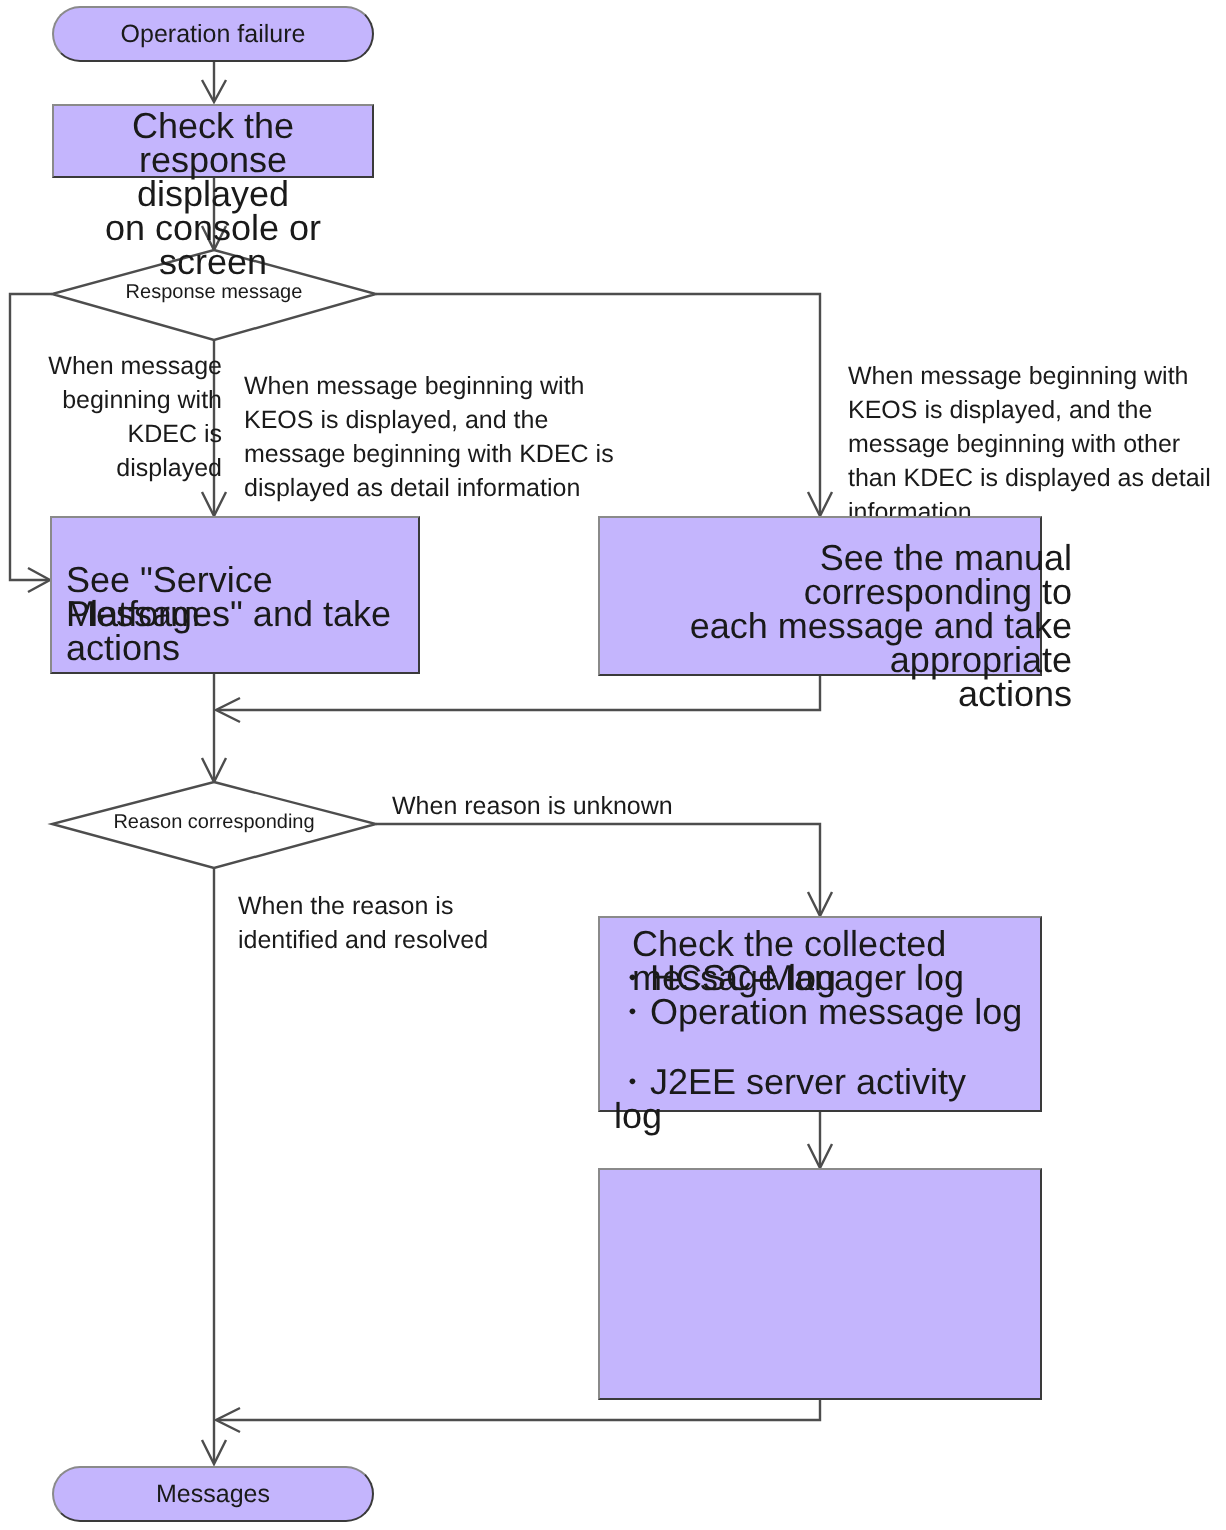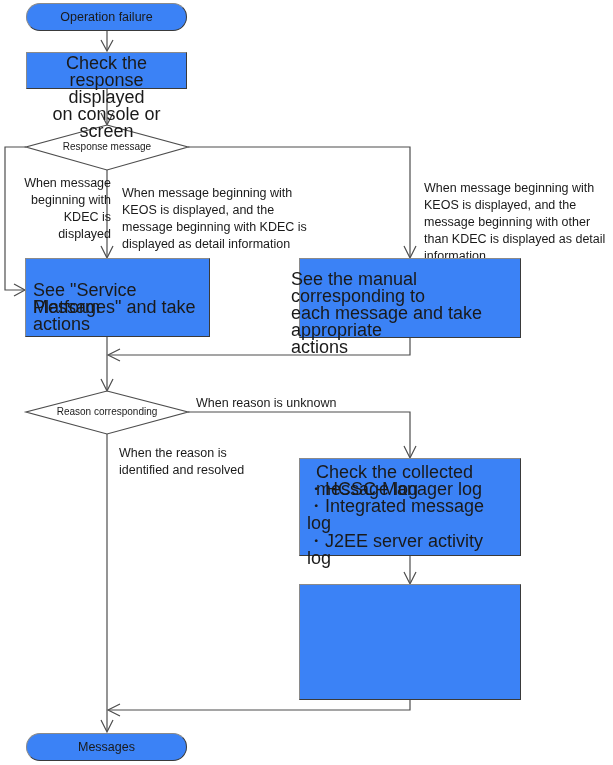--- a/index.html
+++ b/index.html
@@ -19,21 +19,21 @@
   #wires {
     position: absolute;
     left: 0;
     top: 0;
     width: 613px;
     height: 765px;
   }
   .node {
     position: absolute;
     box-sizing: border-box;
-    background: #3b82f6;
+    background: #c4b5fd;
   }
   
   .proc {
     border: 1px solid #4d4d4d;
     border-top-color: #8a8a8a;
     border-left-color: #8a8a8a;
     border-right-color: #3a3a3a;
     border-bottom-color: #3a3a3a;
   }
   
@@ -148,35 +148,35 @@
 KEOS is displayed, and the
 message beginning with other
 than KDEC is displayed as detail
 information</div>
 
   <div class="node proc" style="left:25px; top:258px; width:185px; height:79px;"></div>
   <div class="proc-text" style="left:33px; top:282px; width:172px;">See "Service Platform</div>
   <div class="proc-text" style="left:33px; top:299px; width:172px;">Messages" and take actions</div>
 
   <div class="node proc" style="left:299px; top:258px; width:222px; height:80px;"></div>
-  <div class="proc-text" style="left:291px; top:271px; width:212px;">See the manual corresponding to
+  <div class="proc-text" style="left:324px; top:271px; width:212px;text-align:right;">See the manual corresponding to
 each message and take appropriate
 actions</div>
 
   <div class="diamond-text" style="left:26px; top:404px; width:162px;">Reason corresponding</div>
 
   <div class="edge-label" style="left:196px; top:395px; width:220px;">When reason is unknown</div>
 
   <div class="edge-label" style="left:119px; top:445px; width:175px;">When the reason is
 identified and resolved</div>
 
   <div class="node proc" style="left:299px; top:458px; width:222px; height:98px;"></div>
   <div class="proc-text" style="left:316px; top:464px; width:200px;">Check the collected message log</div>
   <div class="proc-text" style="left:307px; top:481px; width:205px;">・HCSC-Manager log</div>
-  <div class="proc-text" style="left:307px; top:498px; width:205px;">・Integrated message log</div>
+  <div class="proc-text" style="left:307px; top:498px; width:205px;">・Operation message log</div>
   <div class="proc-text" style="left:307px; top:533px; width:205px;">・J2EE server activity log</div>
 
   <div class="node proc" style="left:299px; top:584px; width:222px; height:116px;"></div>
 
   <div class="node term" style="left:26px; top:733px; width:161px; height:28px;">
     <span class="term-text">Messages</span>
   </div>
 
 </div>
 

